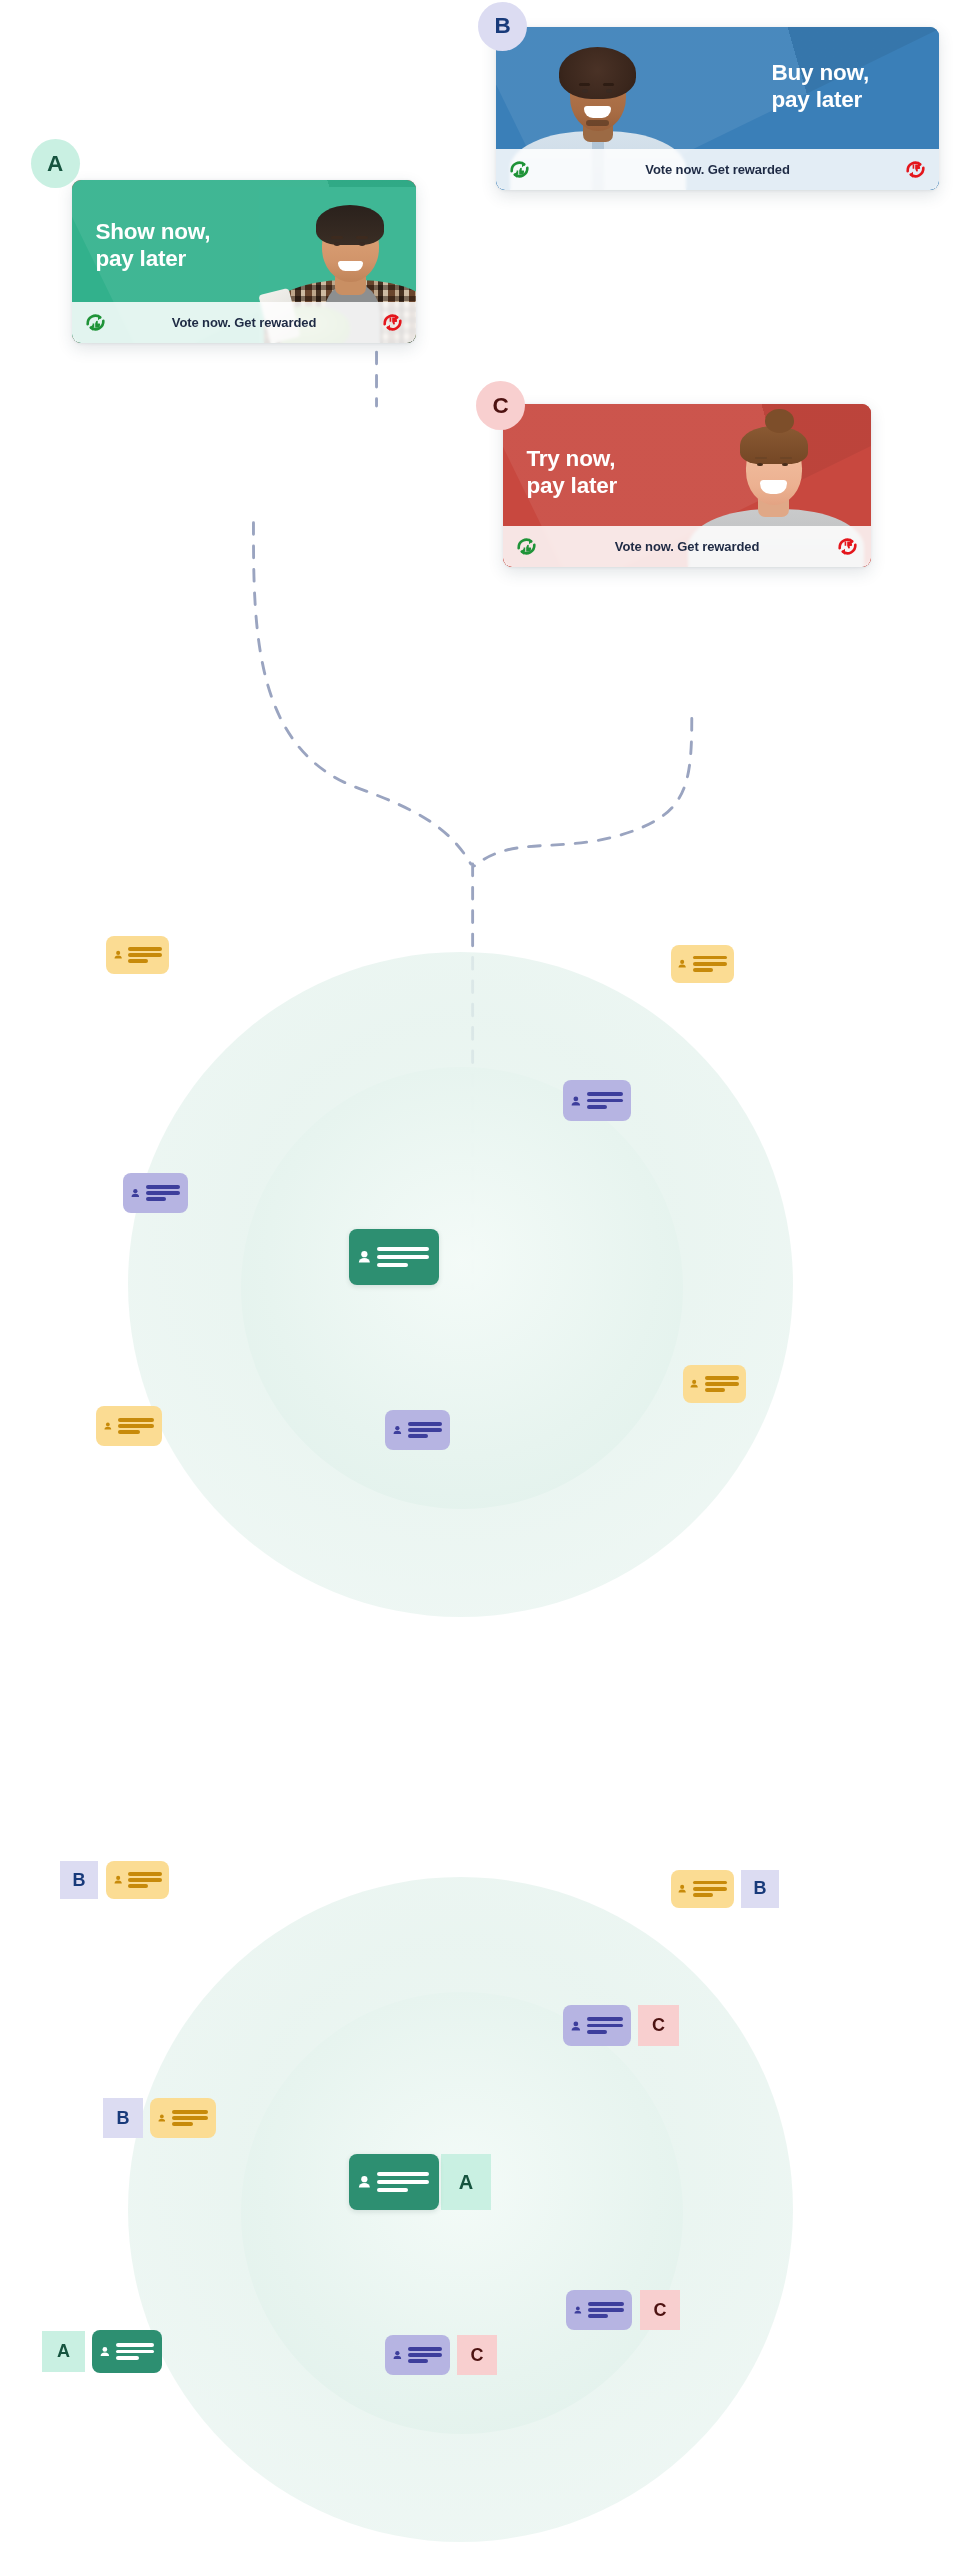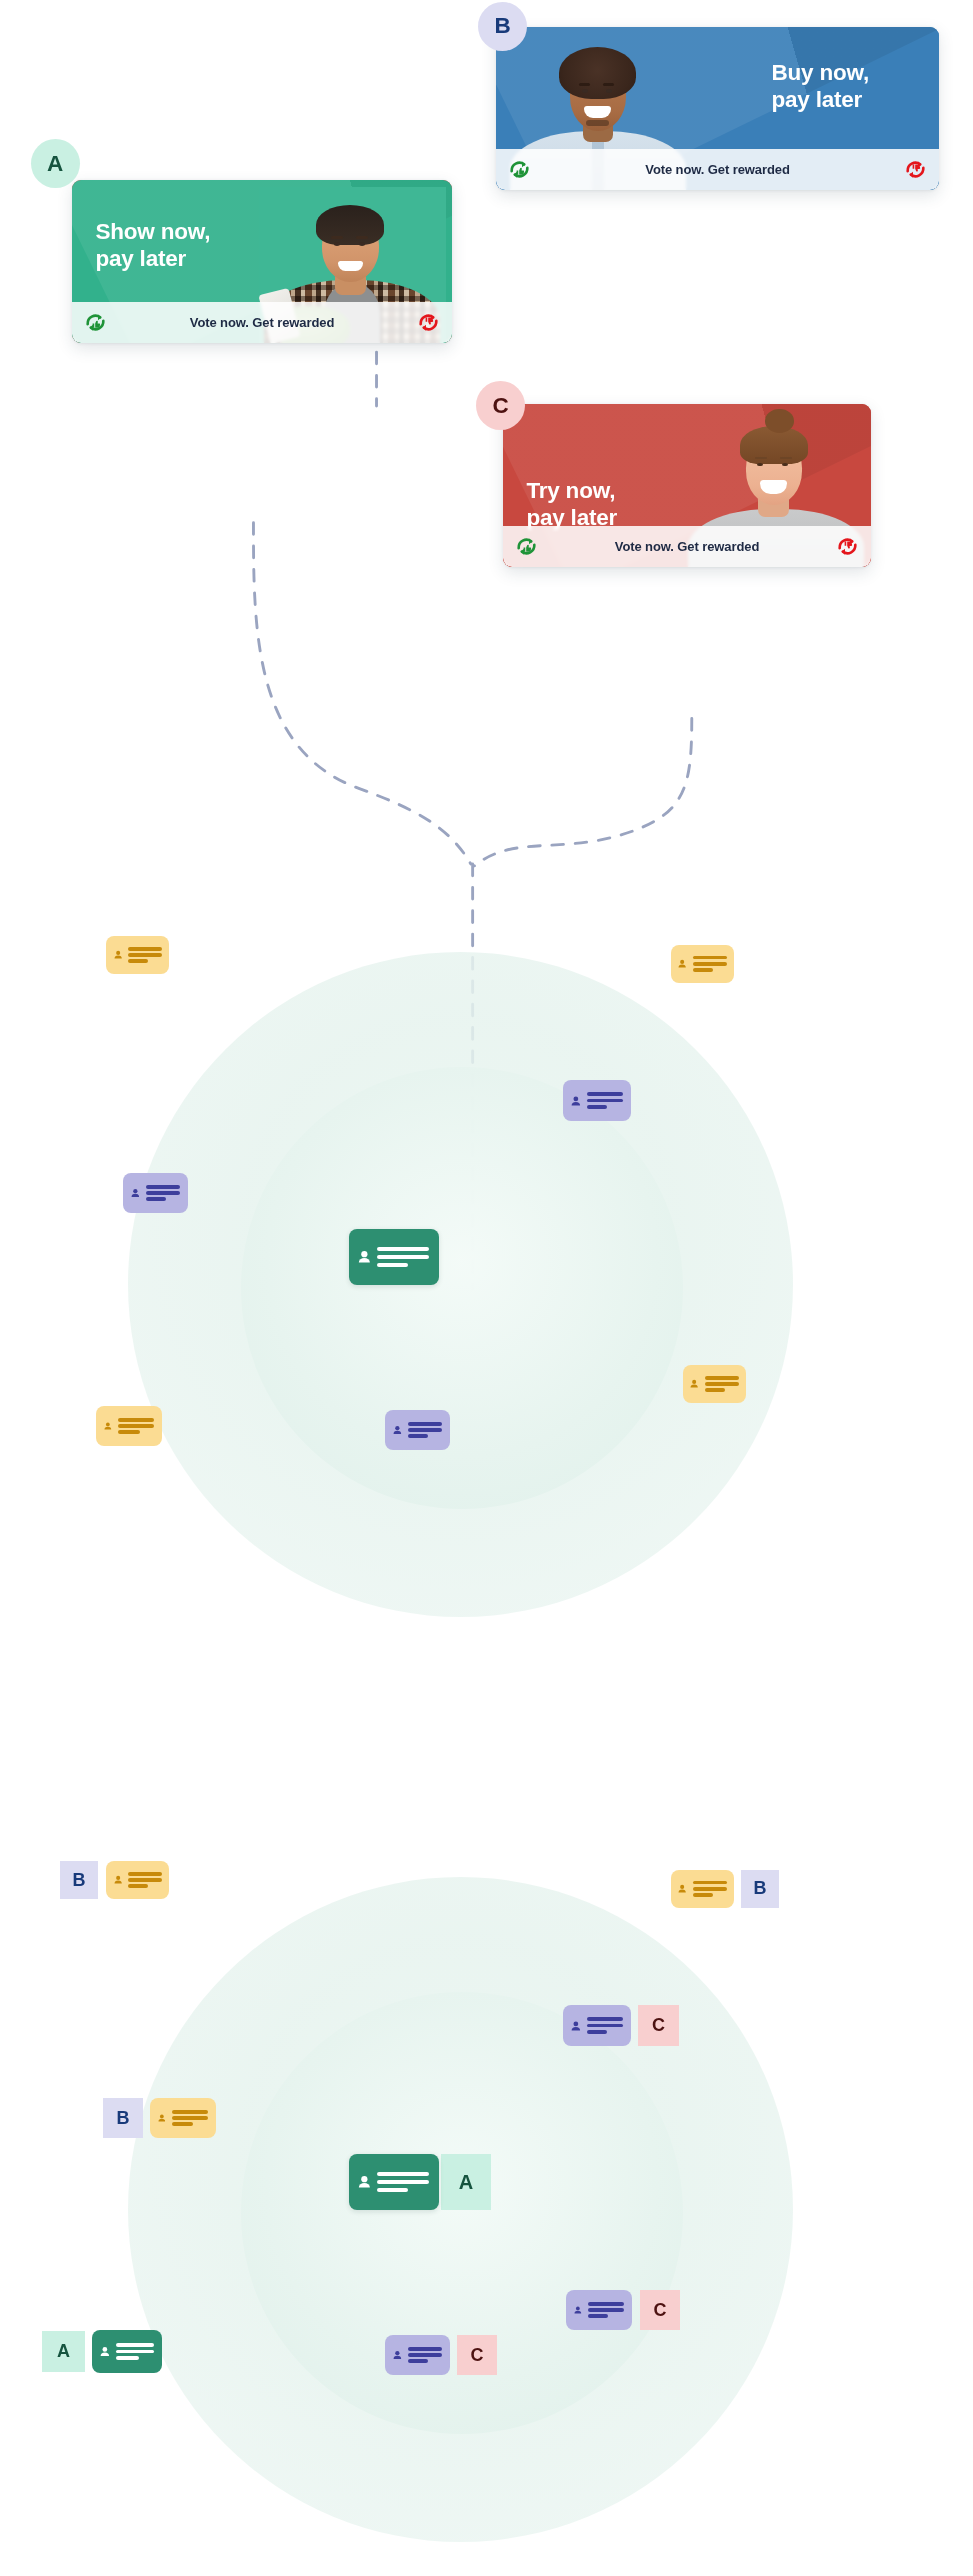--- a/index.html
+++ b/index.html
@@ -117,21 +117,21 @@
 
     <path d="M 419 392 L 419 452" fill="none" stroke="#9aa4c0" stroke-width="3.2" stroke-dasharray="13 13" stroke-linecap="round"></path>
 
     <path d="M 282 582 C 282 700, 282 836, 400 878 C 460 900, 500 920, 524 962" fill="none" stroke="#9aa4c0" stroke-width="3.2" stroke-dasharray="13 13" stroke-linecap="round"></path>
 
     <path d="M 770 800 C 770 880, 762 908, 690 930 C 620 950, 570 930, 528 964" fill="none" stroke="#9aa4c0" stroke-width="3.2" stroke-dasharray="13 13" stroke-linecap="round"></path>
 
     <path d="M 526 962 L 526 1436" fill="none" stroke="#9aa4c0" stroke-width="3.2" stroke-dasharray="13 13" stroke-linecap="round"></path>
   </svg>
 
-  <div class="ad-card" style="left:72px; top:180px; width:380px; height:163px; background:#ef4444;">
+  <div class="ad-card" style="left:72px; top:180px; width:344px; height:163px; background:#ef4444;">
     <div class="ad-art">
       <div class="ad-bg" style="background:#32b18c;">
         <div class="sheen" style="background:linear-gradient(100deg, rgba(255,255,255,.07) 0%, rgba(255,255,255,.07) 52%, rgba(0,0,0,.045) 52%, rgba(0,0,0,.045) 100%);"></div>
       </div>
 
       <div class="person" style="left:187px; top:7.2px; width:187px; height:156px;">
         <div style="position:absolute; left:0; top:0; width:187px; height:156px;
                     background:linear-gradient(180deg,#3fb795 0%,#3fb795 48%,#3fb795 100%);"></div>
 
         <div class="p-body" style="left:5.4px; top:93px; width:176px; height:86px;
@@ -256,21 +256,21 @@
 
         <div style="position:absolute; left:84px; top:1.8px; width:29px; height:23.4px;
              background:#7d4e2a; border-radius:50%;"></div>
         <div class="p-brow" style="left:74px; top:49px; background:#6d4526;"></div>
         <div class="p-brow" style="left:99px; top:49px; background:#6d4526;"></div>
         <div class="p-eye" style="left:76px; top:55px; background:#4a2f1c;"></div>
         <div class="p-eye" style="left:101px; top:55px; background:#4a2f1c;"></div>
         <div class="p-mouth" style="left:79px; top:72px; width:27px; height:14.4px;"></div>
       </div>
     </div>
-    <div class="ad-headline" style="left:23.4px; top:41px; text-align:left;margin-top:32px;">Try now,
+    <div class="ad-headline" style="left:23.4px; top:41px; text-align:left;">Try now,
 pay later</div>
     <div class="ad-footer">
       <span class="vote-icon">
         <svg viewBox="0 0 32 32" width="25" height="25">
           <path d="M6 18 A10 10 0 0 1 22 9.4" fill="none" stroke="#1f9338" stroke-width="3.4" stroke-linecap="round"></path>
           <path d="M19.2 5.6 L23.6 9.6 L19.2 13.2 Z" fill="#1f9338"></path>
           <path d="M26 14 A10 10 0 0 1 10 22.6" fill="none" stroke="#1f9338" stroke-width="3.4" stroke-linecap="round"></path>
           <path d="M12.8 26.4 L8.4 22.4 L12.8 18.8 Z" fill="#1f9338"></path>
           <path d="M14.4 22.8 v-5.4 h-2.1 v5.4 z M15.6 17.4 v5.4 h4.2 c.8 0 1.3-.5 1.4-1.1l.7-3.3c.1-.7-.4-1.2-1.1-1.2h-2.1l.3-2.1c.1-.8-.4-1.4-1.1-1.4-.5 0-.9.3-1.1.8l-1.2 2.9z" fill="#1f9338"></path>
         </svg>

